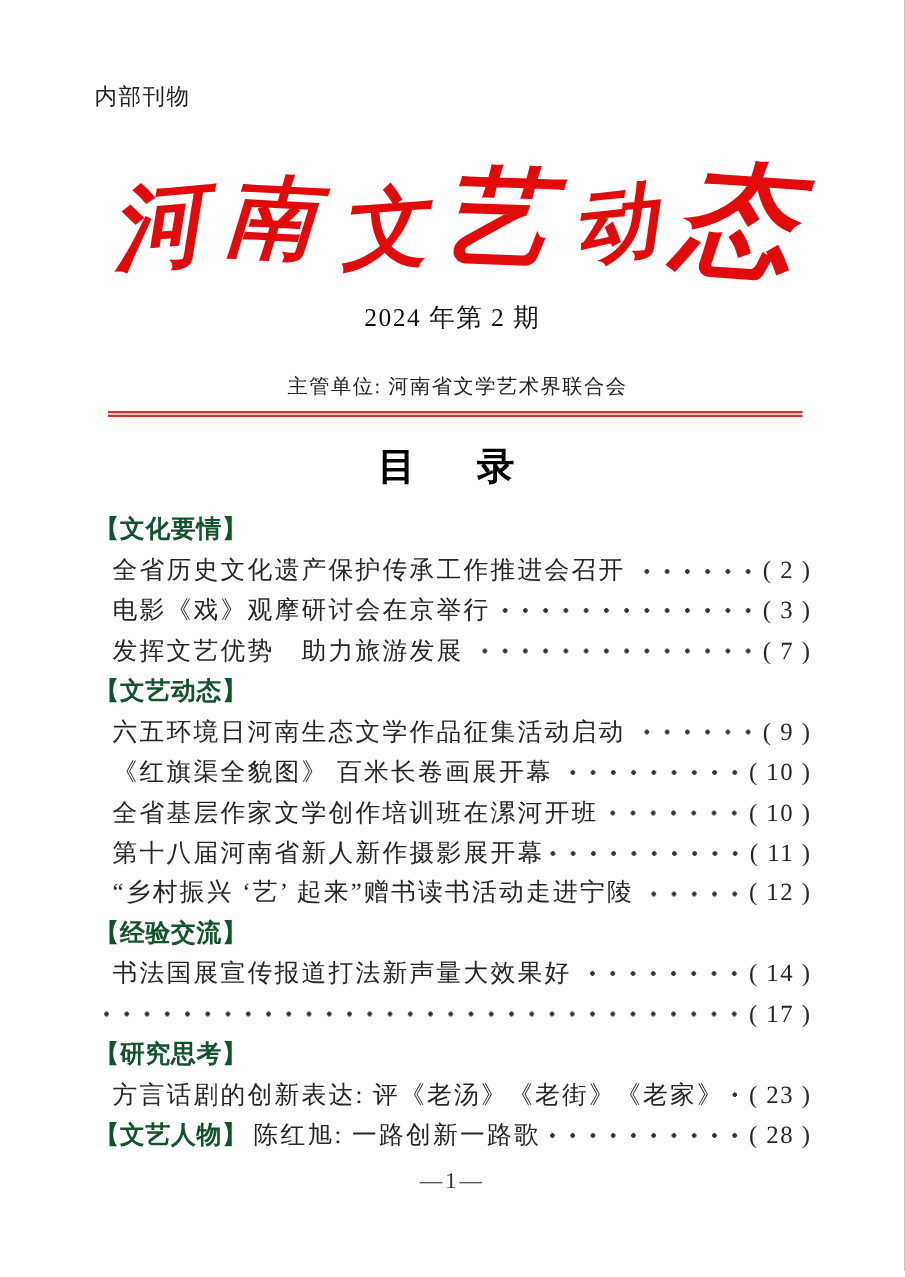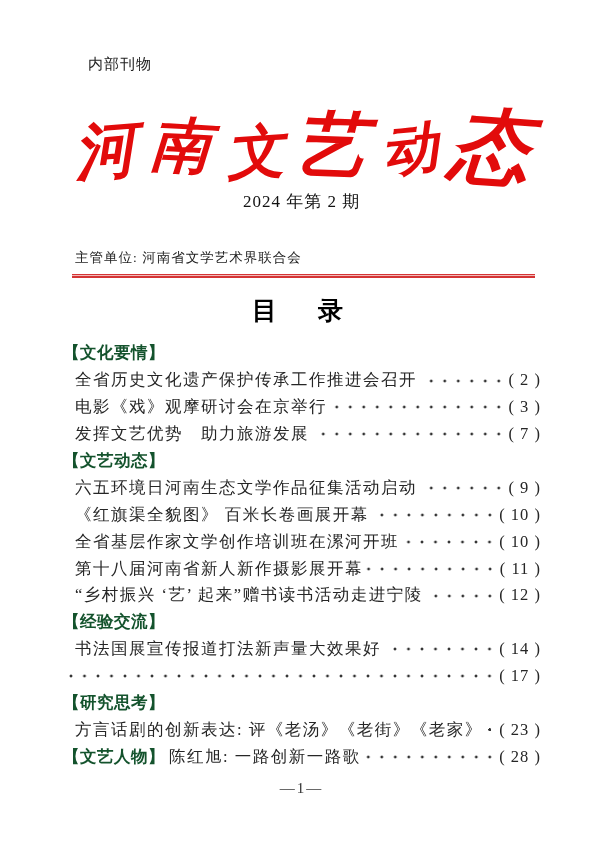--- a/index.html
+++ b/index.html
@@ -8,44 +8,44 @@
     position:relative;
     width:603px; height:851px;
     margin:0 auto;
     background:#ffffff;
     font-family:"Liberation Serif","DejaVu Serif",serif;
     color:#1f1f1f;
     overflow:hidden;
   }
   .corner-label {
     position:absolute; left:63px; top:55px;
-    font-size:15px; letter-spacing:1px; color:#222;margin-left:25px;
+    font-size:15px; letter-spacing:1px; color:#222;
   }
   .masthead {
     position:absolute; left:0; right:0; top:92px;
     text-align:center; white-space:nowrap;
     color:#e20b0b;
     font-family:"DejaVu Serif","Liberation Serif",serif;
     font-weight:bold; font-style:italic;
     line-height:100px; height:100px;
   }
   .mast-char { display:inline-block; }
   .mast-char:nth-child(1){ font-size:62px; transform:rotate(-5deg) translateY(2px); }
   .mast-char:nth-child(2){ font-size:60px; transform:rotate(3deg) translateY(-4px); margin-left:14px; }
   .mast-char:nth-child(3){ font-size:58px; transform:rotate(-4deg) translateY(2px); margin-left:16px; }
   .mast-char:nth-child(4){ font-size:72px; transform:rotate(2deg); margin-left:10px; }
   .mast-char:nth-child(5){ font-size:56px; transform:rotate(-6deg) translateY(-2px); margin-left:16px; }
   .mast-char:nth-child(6){ font-size:80px; transform:rotate(4deg) translateY(4px); margin-left:12px; }
   .issue-line {
-    position:absolute; left:0; right:0; top:190px;
+    position:absolute; left:0; right:0; top:200px;
     text-align:center; font-size:17px; letter-spacing:1px; color:#111;
   }
   .pub-row {
     position:absolute; left:75px; right:68px; top:249px;
-    display:flex; justify-content:space-between; align-items:baseline;
+    display:flex; justify-content:center; align-items:baseline;
     font-size:13.5px; color:#222; letter-spacing:1px;
   }
   .red-rule {
     position:absolute; left:72px; right:68px; top:274px;
     height:4px;
     background:linear-gradient(to bottom,#d43434 0 34%,#f2b9b9 34% 62%,#d43434 62% 100%);
   }
   .toc-title {
     position:absolute; left:0; right:0; top:294px;
     text-align:center; font-size:25px; font-weight:bold;

